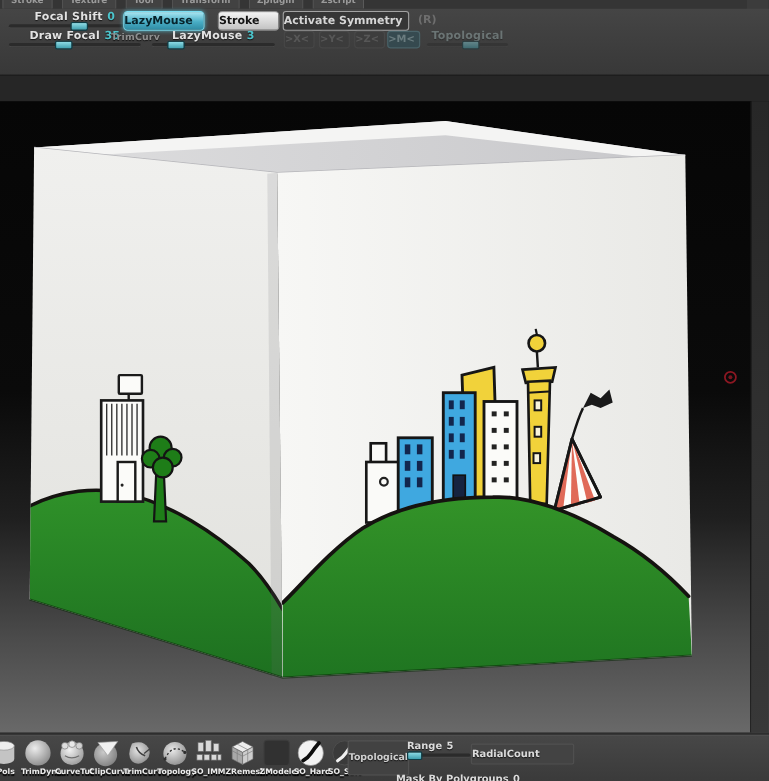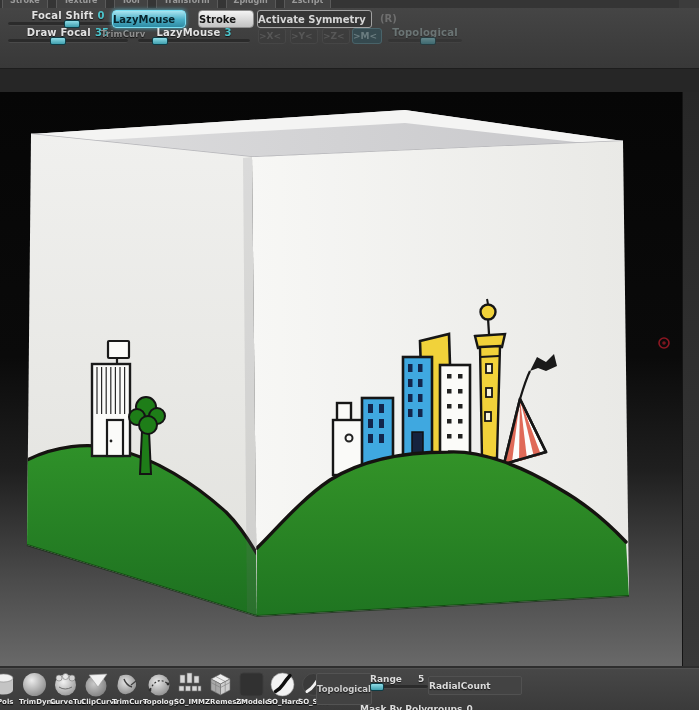--- a/index.html
+++ b/index.html
@@ -437,21 +437,21 @@
         </svg>
         <span class="blabel">SO_Soft</span>
       </div>
     </div>
 
     <div class="panel" style="left:316px;top:4px;width:54px;height:30px;display:flex;align-items:center;justify-content:center">
       <span class="blabel2" style="font-size:8.5px;color:#cfcfcf">Topological</span>
     </div>
 
     <div class="slider" style="left:370px;top:5px;width:58px">
-      <div class="srow" style="justify-content:flex-start;gap:16px">
+      <div class="srow" style="justify-content:flex-start;gap:4px">
         <span class="blabel2">Range</span>
         <span class="blabel2 tval">5</span>
       </div>
       <div class="track">
           <div class="handle" style="left:0px;width:12px"></div>
         </div>
     </div>
 
     <div class="btn" style="left:428px;top:7px;width:92px;height:17px;background:#434343;border:1px solid #515151;border-radius:2px">
       <span class="blabel2">RadialCount</span>

